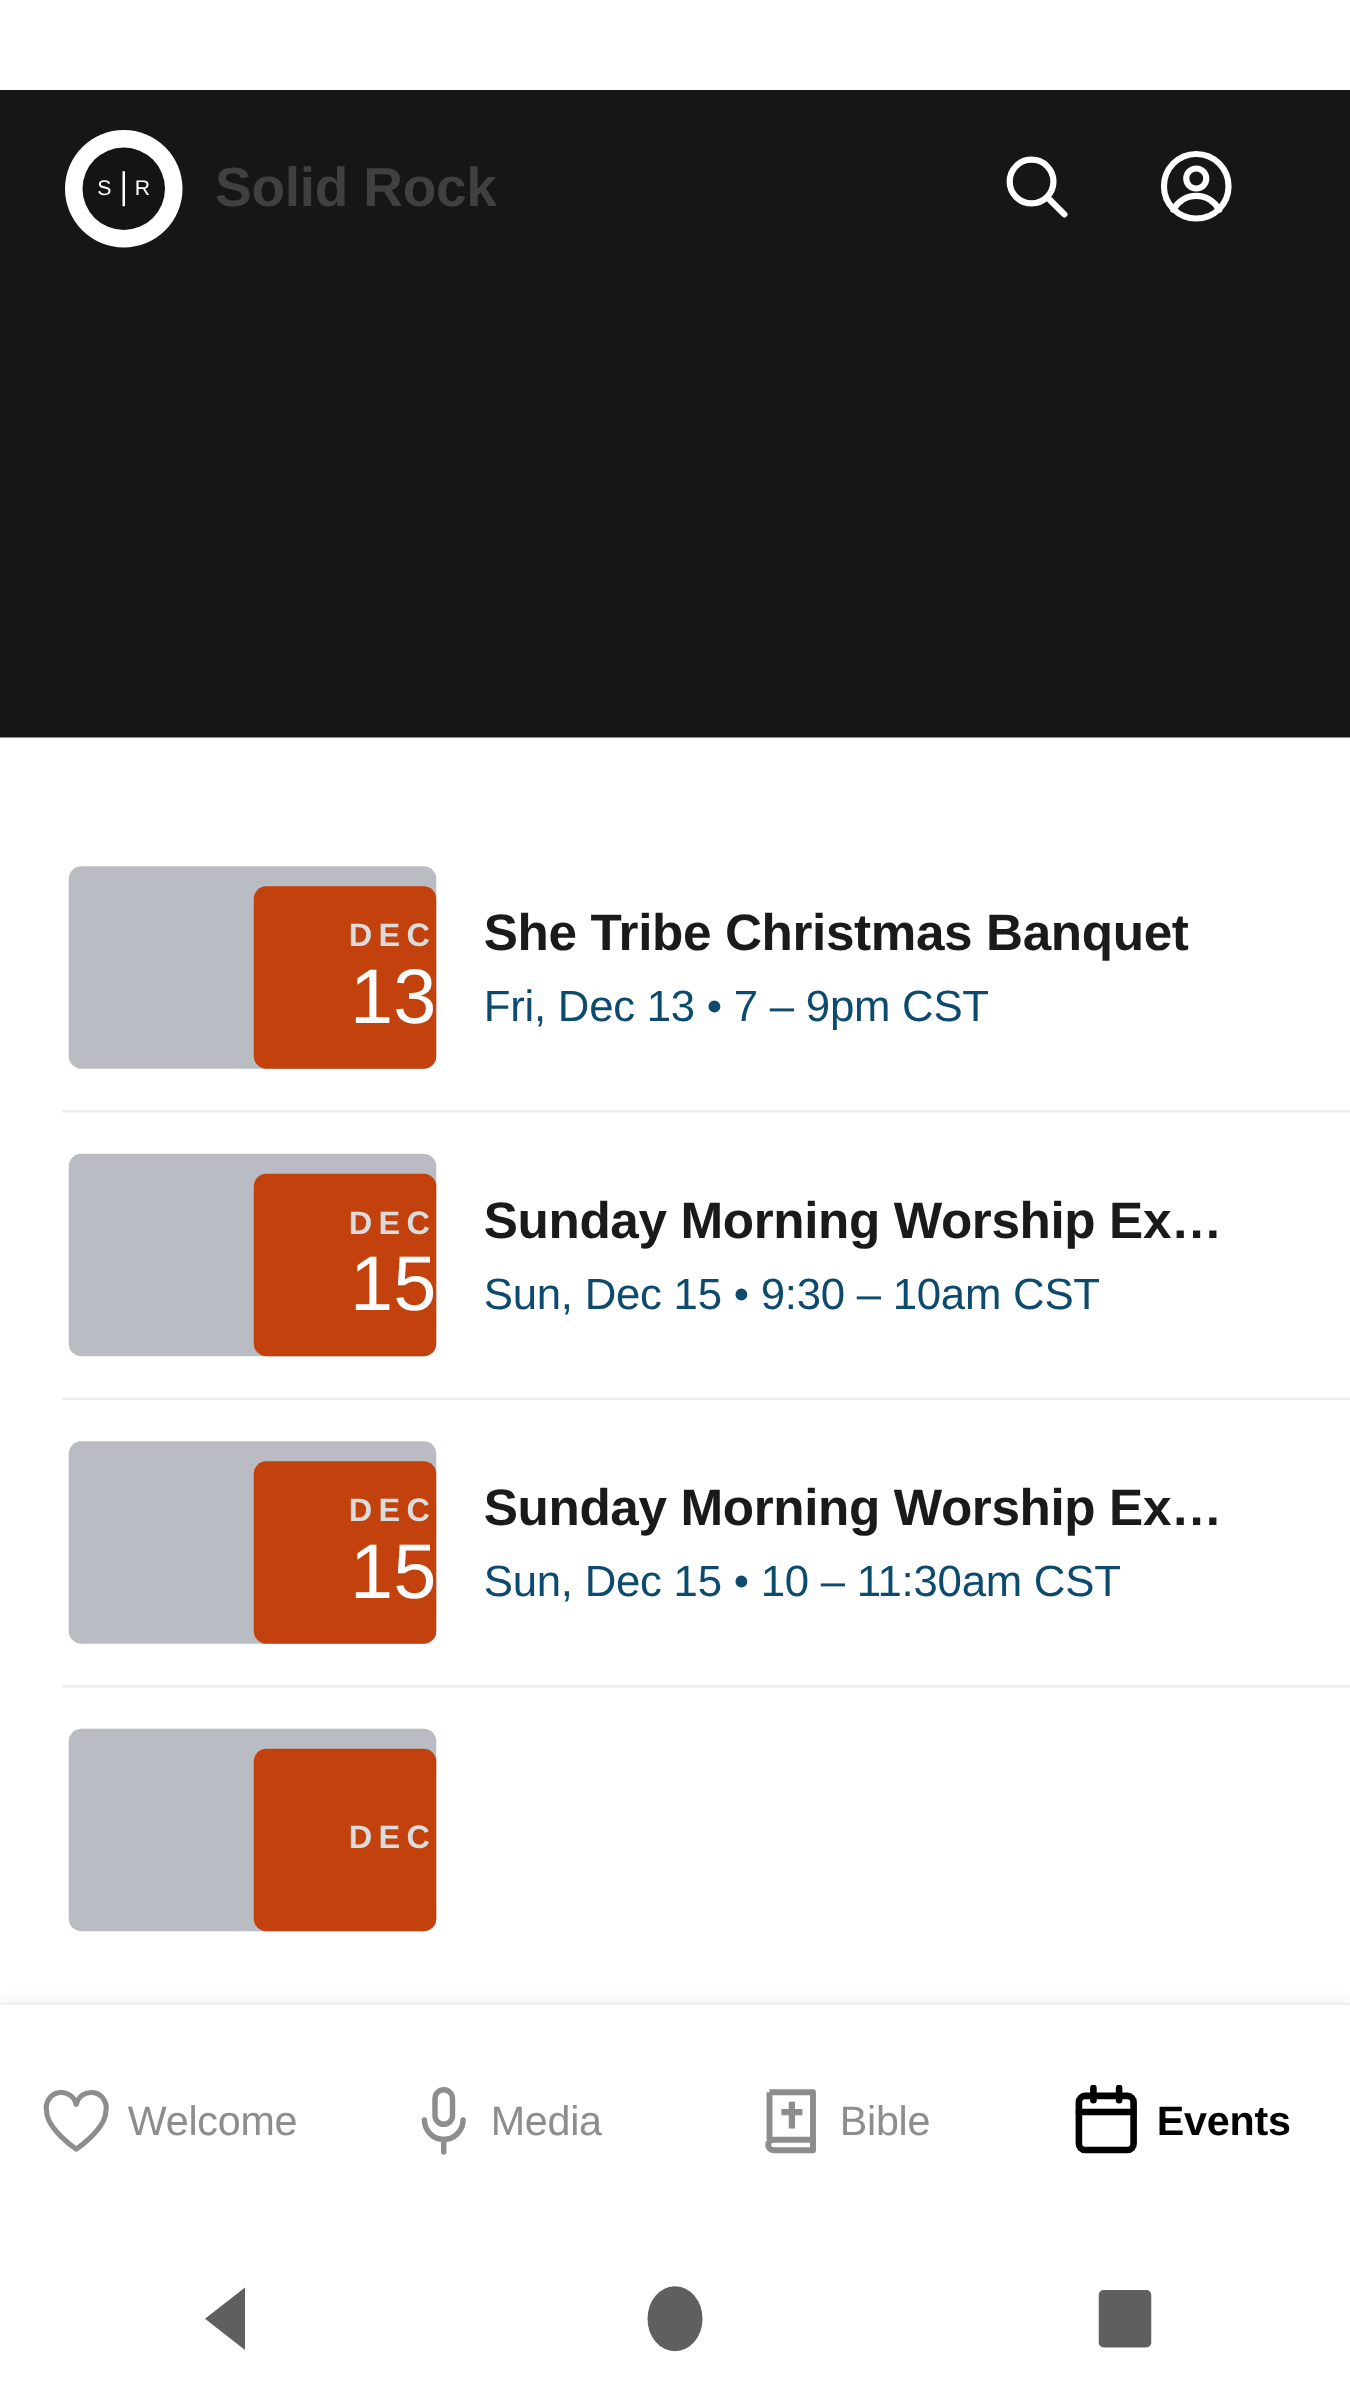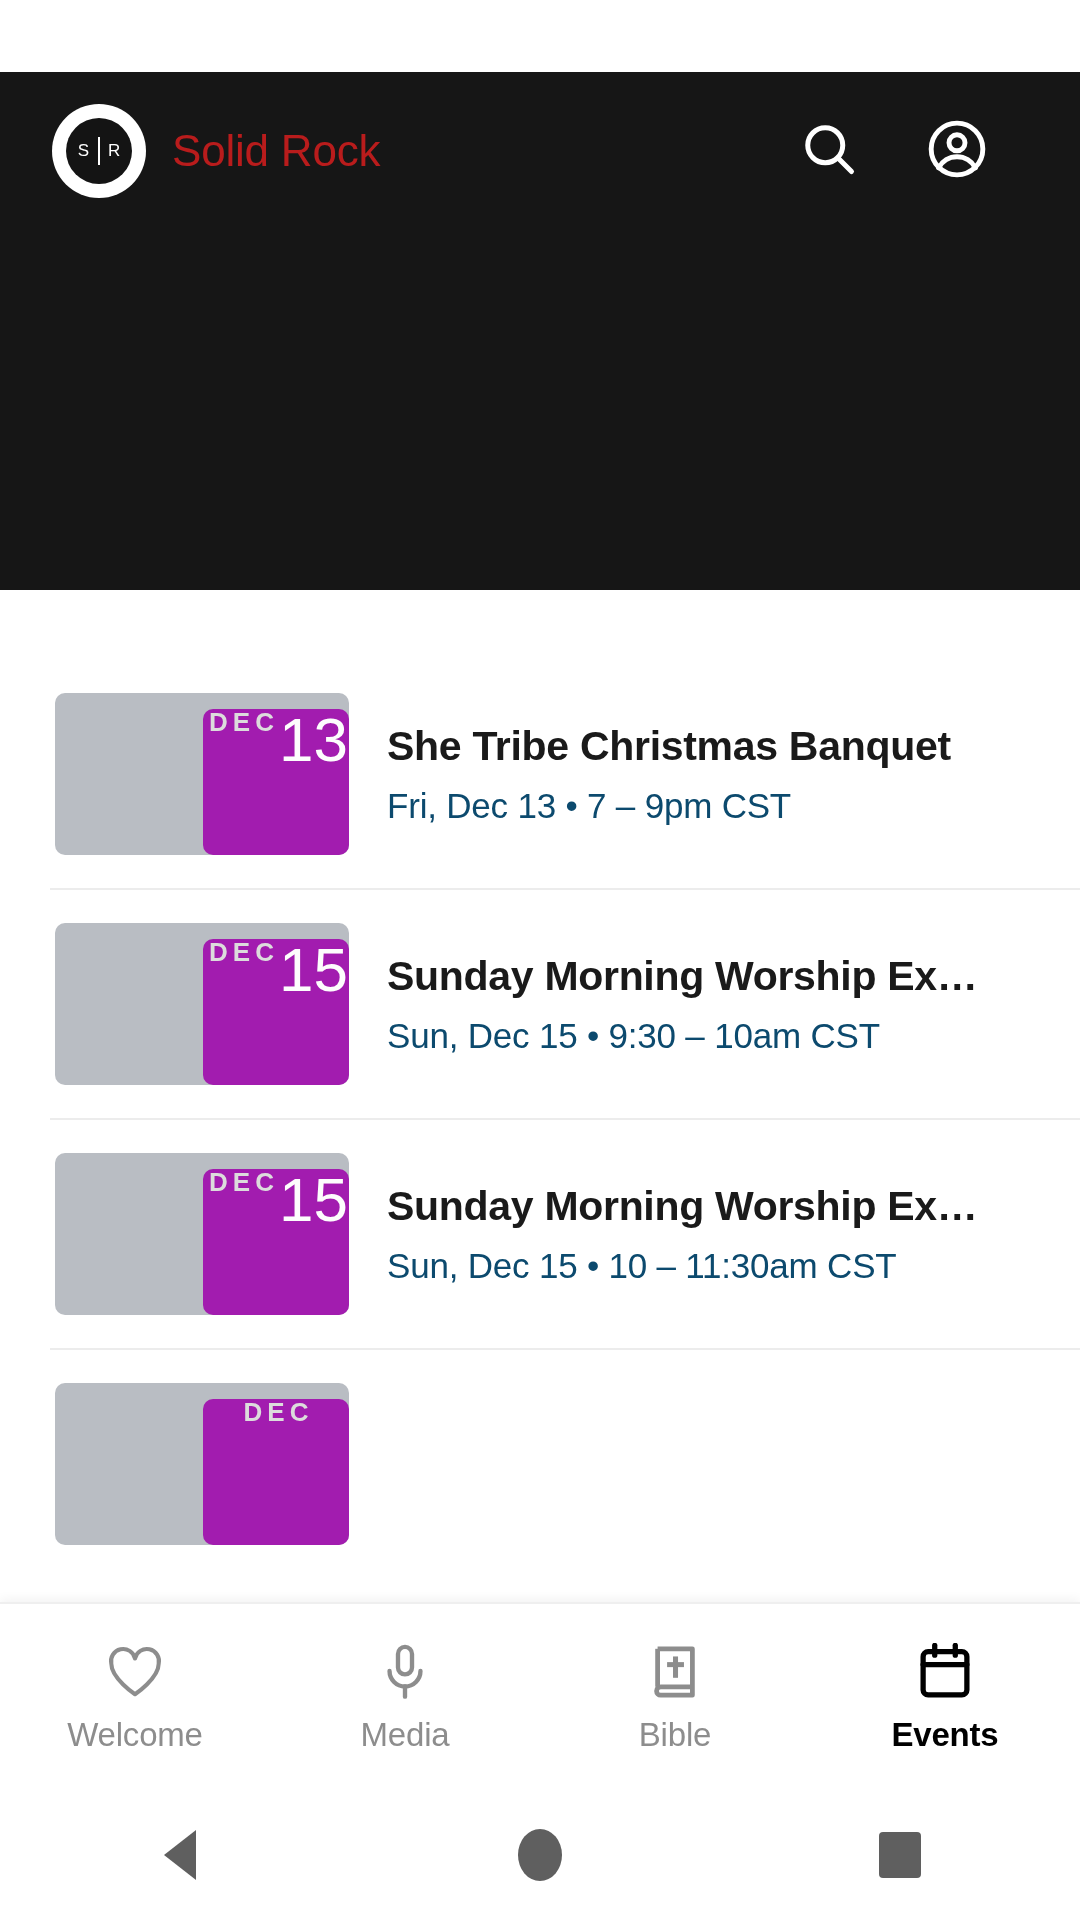--- a/index.html
+++ b/index.html
@@ -42,21 +42,21 @@
   }
   .logo-inner span {
     color:#ffffff; font-size:17px; font-weight:500; letter-spacing:7px;
     padding-left:7px;
   }
   .logo-bar {
     position:absolute; left:50%; top:19px; width:2px; height:28px;
     background:#ffffff; transform:translateX(-1px);
   }
   .app-title {
-    color:#b91c1c; font-size:44px; font-weight:400; letter-spacing:-.2px;
+    color:#404040; font-size:44px; font-weight:700; letter-spacing:-.2px;
     white-space:nowrap;
   }
   .appbar-actions { display:flex; align-items:center; gap:62px; }
   .icon-btn { width:66px; height:66px; display:flex; align-items:center; justify-content:center; }
 
   
   .hero {
     position:absolute; top:290px; left:55px; width:970px; height:350px;
     border-radius:14px; overflow:hidden;
     background:#0d0d0d;
@@ -98,22 +98,22 @@
   }
   .thumb {
     position:relative; width:294px; height:162px; flex:none;
   }
   .thumb-img {
     position:absolute; left:0; top:0; width:294px; height:162px;
     background:#b9bdc3; border-radius:10px;
   }
   .date-badge {
     position:absolute; right:0; top:16px; width:146px; height:146px;
-    background:#a21caf; border-radius:10px;
-    display:flex; flex-direction:row; align-items:flex-start; justify-content:center;
+    background:#c2410c; border-radius:10px;
+    display:flex; flex-direction:column; align-items:flex-end; justify-content:center;
     color:#ffffff;
   }
   .date-month {
     font-size:26px; font-weight:700; letter-spacing:5px;
     color:#dcdcdc; padding-left:5px; line-height:1; margin-bottom:6px;
   }
   .date-day { font-size:62px; font-weight:400; line-height:1; color:#fdfdfd; }
   .event-info { flex:1; min-width:0; padding-top:2px; }
   .event-title {
     font-size:41px; font-weight:700; color:#1a1a1a; line-height:1.16;
@@ -132,21 +132,21 @@
   
   .bottomnav {
     position:absolute; left:0; bottom:130px; width:1080px; height:188px;
     background:#ffffff;
     border-top:2px solid #efefef;
     display:flex; align-items:center;
     box-shadow:0 -3px 10px rgba(0,0,0,.05);
     z-index:5;
   }
   .nav-item {
-    flex:1; display:flex; flex-direction:column; align-items:center; justify-content:center;
+    flex:1; display:flex; flex-direction:row; align-items:center; justify-content:center;
     gap:12px; color:#8d8d8d;
   }
   .nav-item.active { color:#000000; }
   .nav-label { font-size:33px; font-weight:400; letter-spacing:-.2px; }
   .nav-item.active .nav-label { font-weight:700; }
   .nav-icon { height:64px; display:flex; align-items:center; justify-content:center; }
 
   
   .sysnav {
     position:absolute; left:0; bottom:0; width:1080px; height:130px;

